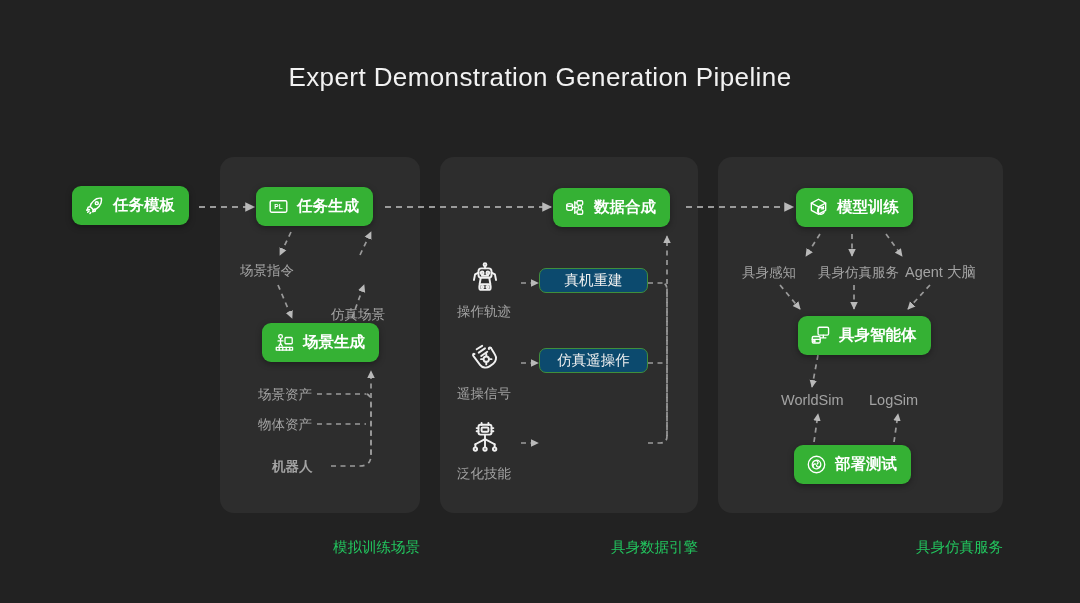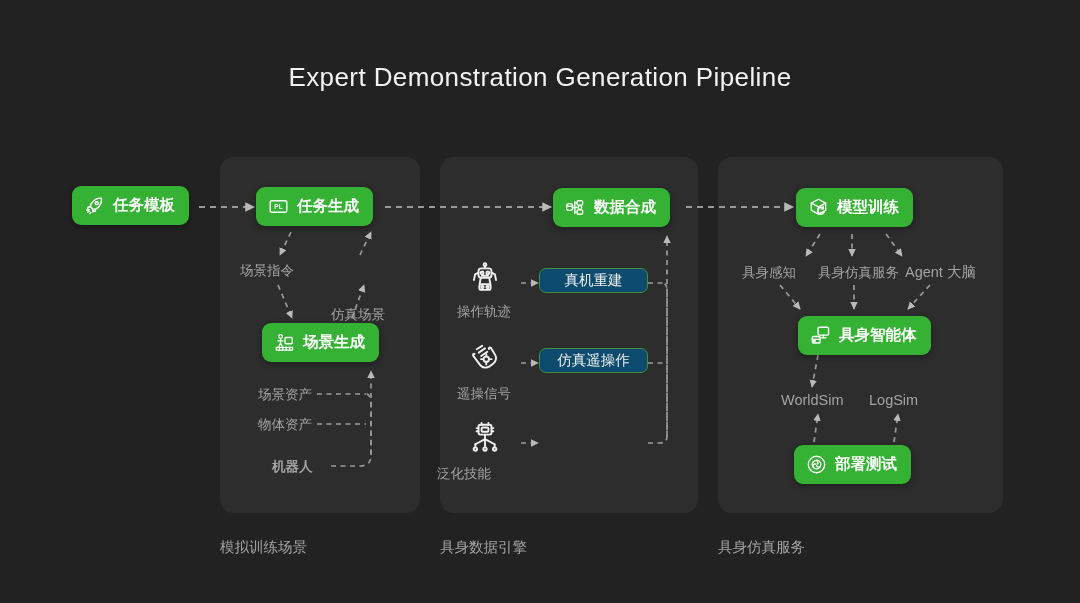--- a/index.html
+++ b/index.html
@@ -24,21 +24,21 @@
     position: absolute;
     background: #2d2d2d;
     border-radius: 14px;
   }
   #panel-1 { left: 220px; top: 157px; width: 200px; height: 356px; }
   #panel-2 { left: 440px; top: 157px; width: 258px; height: 356px; }
   #panel-3 { left: 718px; top: 157px; width: 285px; height: 356px; }
 
   .panel-caption {
     position: absolute; top: 538px;
-    font-size: 14.5px; color: #a3a3a3; text-align: left;
+    font-size: 14.5px; color: #22c55e; text-align: right;
     white-space: nowrap;
   }
   #caption-1 { left: 220px; width: 200px; }
   #caption-2 { left: 440px; width: 258px; }
   #caption-3 { left: 718px; width: 285px; }
 
   
   .pill {
     position: absolute;
     display: flex; align-items: center; gap: 8px;
@@ -254,21 +254,21 @@
       <rect x="9.6" y="4.6" width="4.8" height="3" rx=".7"></rect>
       <path d="M9.6 2.6V1.4M14.4 2.6V1.4M7.4 5h-1.3M7.4 7.2h-1.3M16.6 5h1.3M16.6 7.2h1.3"></path>
       <path d="M12 9.6v3.2"></path>
       <path d="M5.2 16.4 L12 12.8 L18.8 16.4"></path>
       <path d="M5.2 16.4v2.2M12 12.8v5.8M18.8 16.4v2.2"></path>
       <circle cx="5.2" cy="19.8" r="1.2"></circle>
       <circle cx="12" cy="19.8" r="1.2"></circle>
       <circle cx="18.8" cy="19.8" r="1.2"></circle>
     </svg>
   </div>
-  <div class="lbl" style="left:437px; top:465px;">泛化技能</div>
+  <div class="lbl" style="left:457px; top:465px;">泛化技能</div>
 
   <div class="panel-caption" id="caption-2">具身数据引擎</div>
 
   <div class="pill" style="left:796px; top:188px;">
     <span class="glyph">
       <svg viewBox="0 0 24 24" fill="none" stroke="#ffffff" stroke-width="1.55" stroke-linecap="round" stroke-linejoin="round">
         <path d="M12 2.6 L20.2 7 v8.2 L12 19.6 L3.8 15.2 V7 z"></path>
         <path d="M3.8 7 L12 11.3 L20.2 7"></path>
         <path d="M12 11.3v8.3"></path>
         <path d="M18.4 17.6a4 4 0 1 1-.6-4.6"></path>

